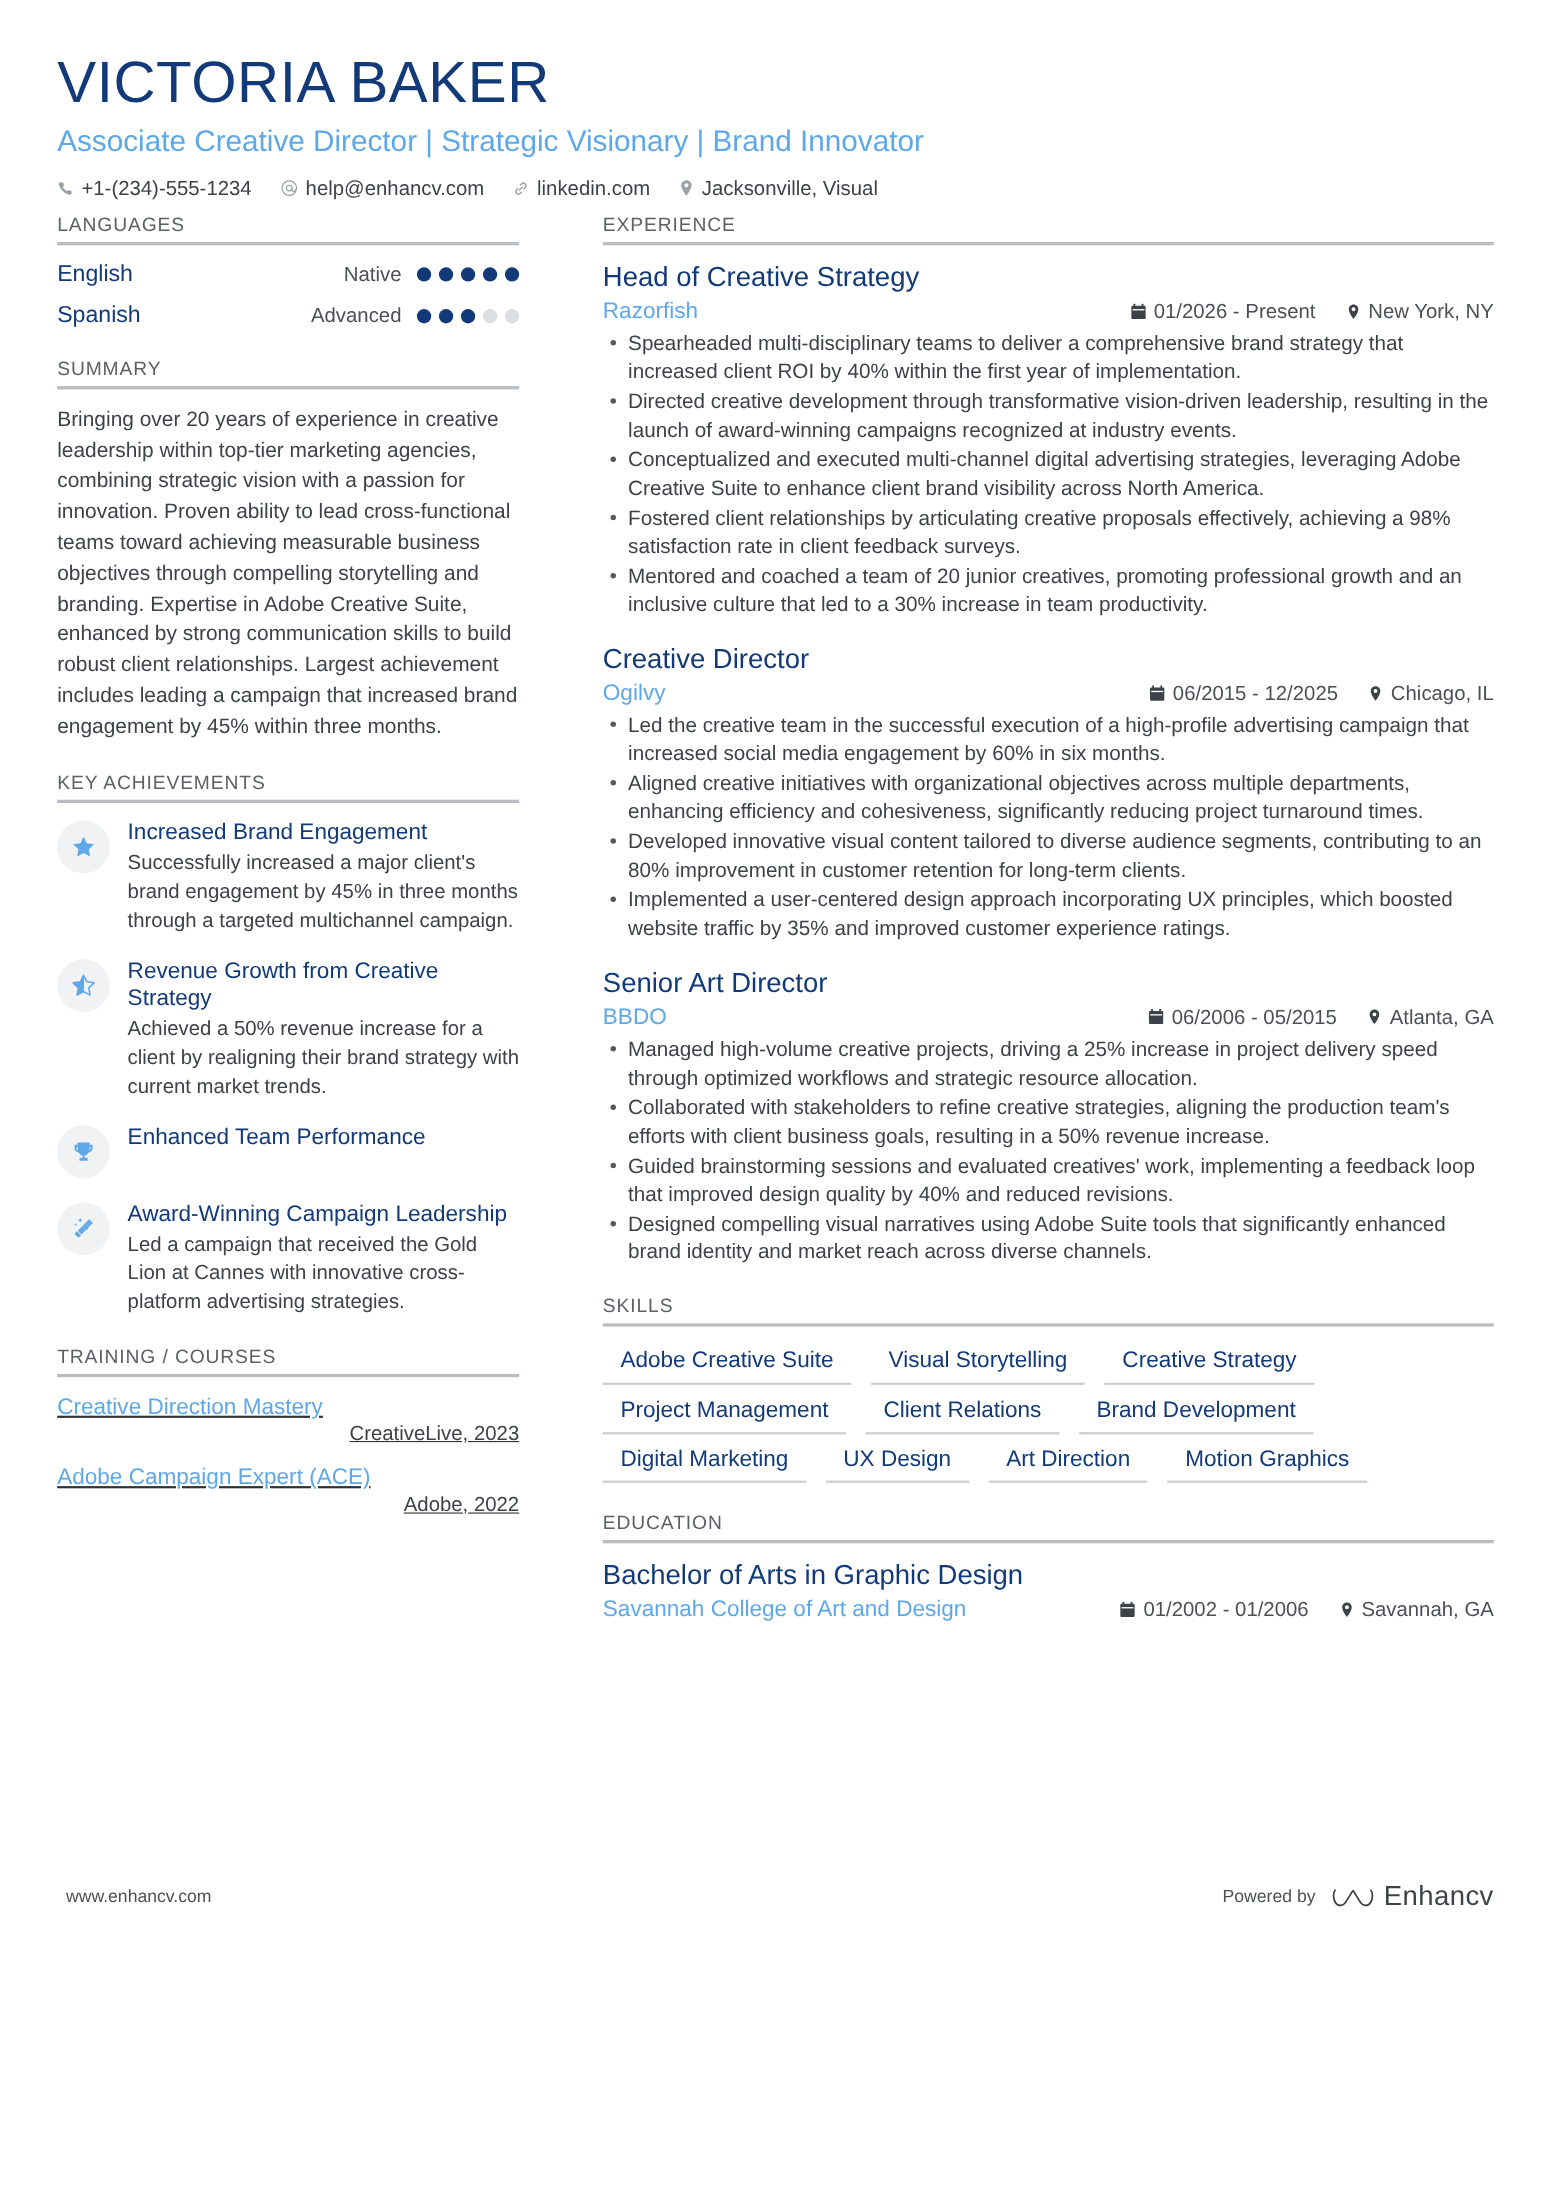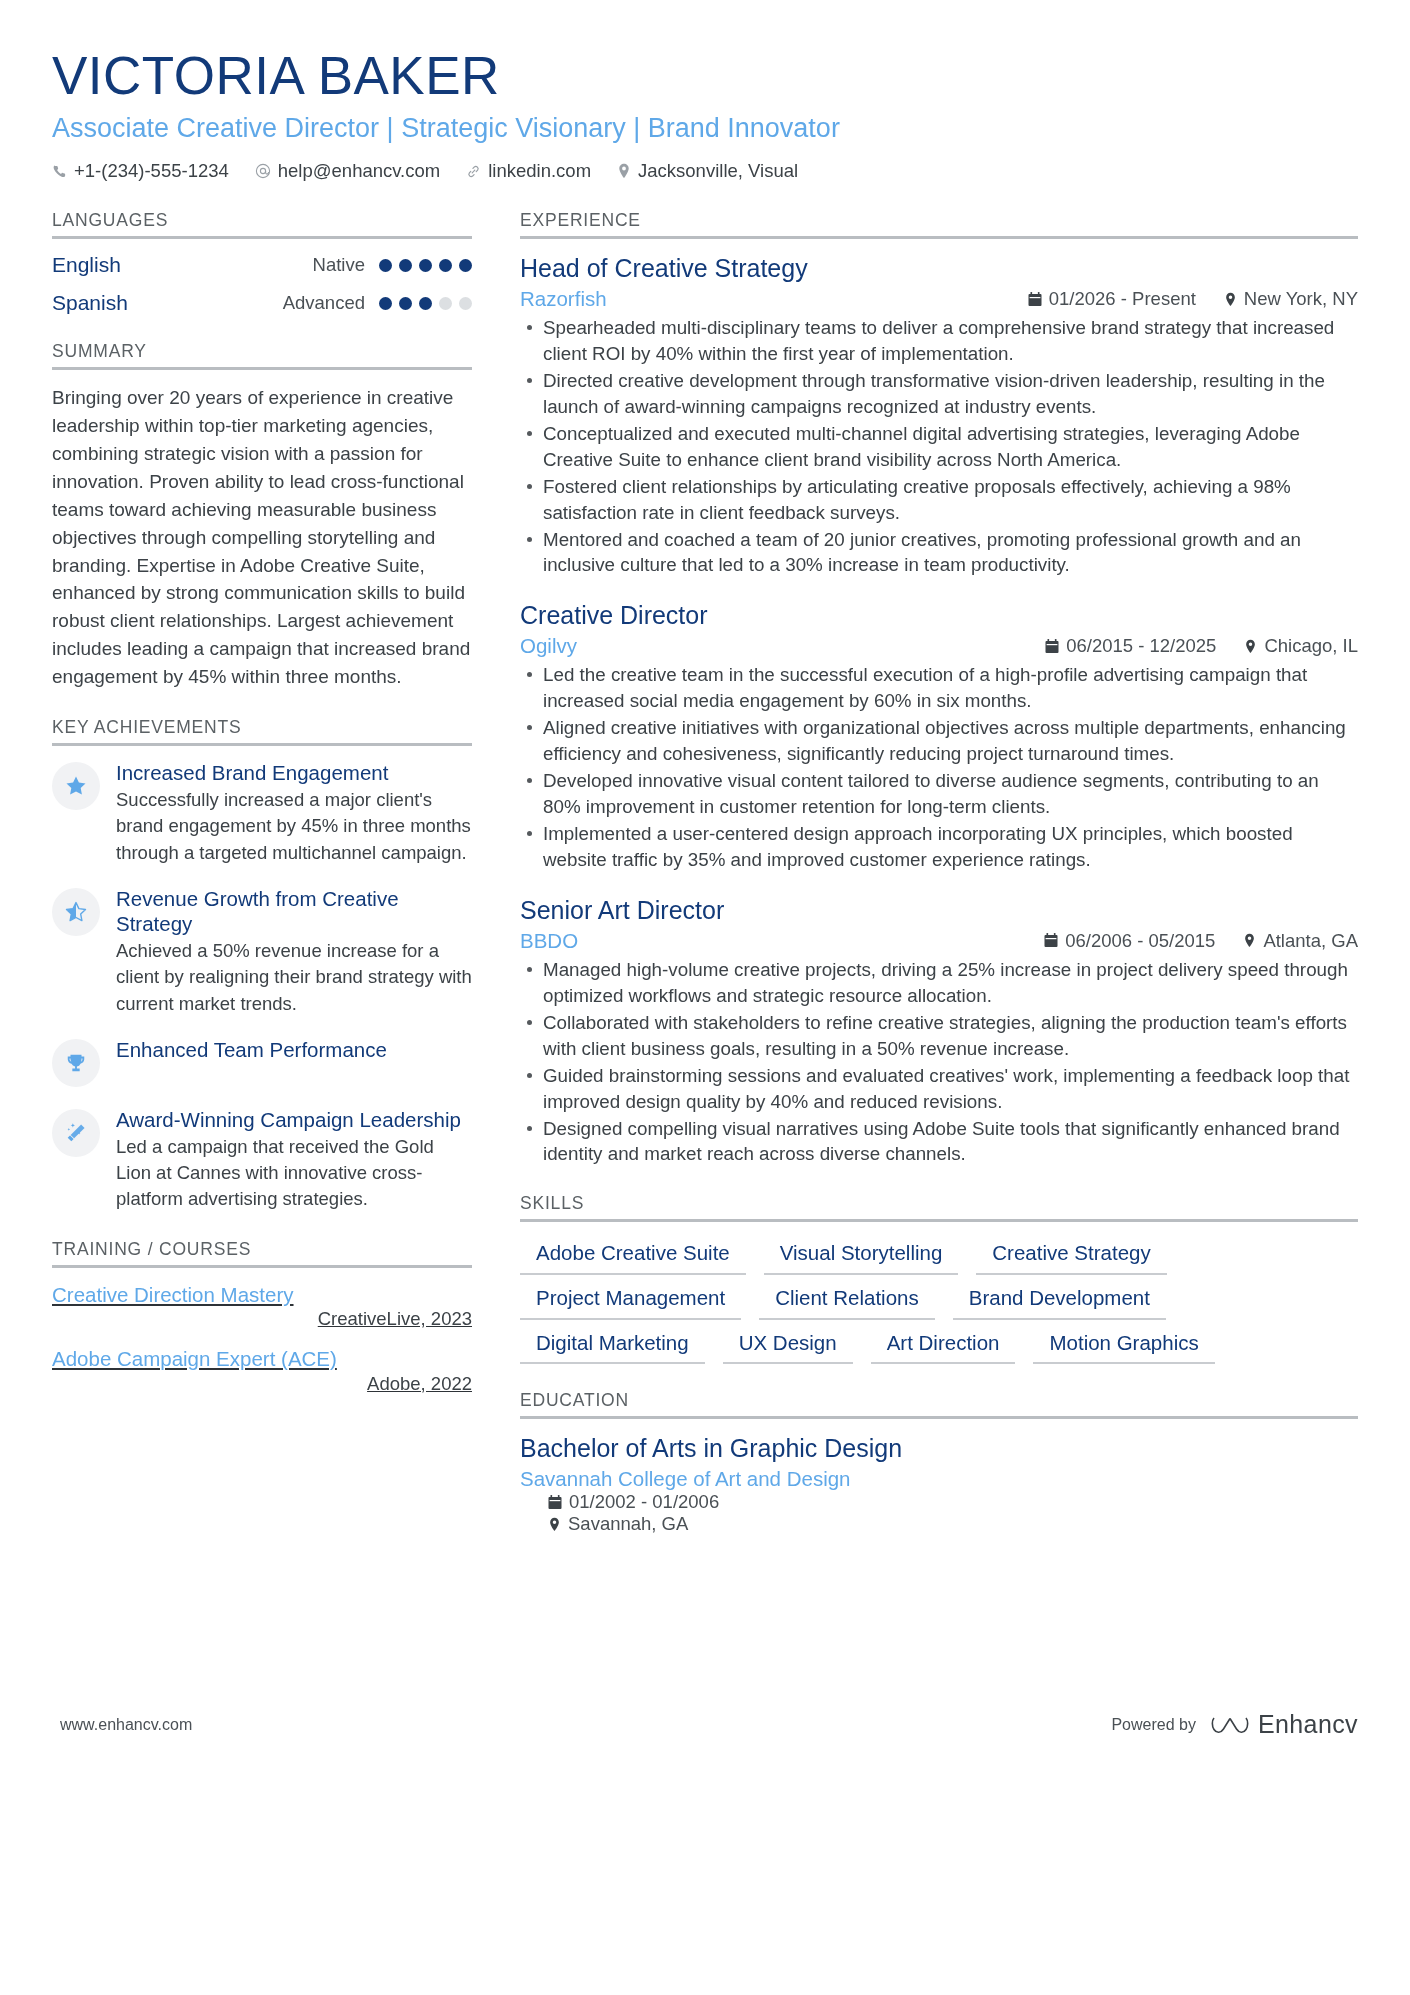--- a/index.html
+++ b/index.html
@@ -41,24 +41,24 @@
     gap: 26px;
     font-size: 18.5px;
     color: #3c4247;
   }
   .contact-item { display: flex; align-items: center; gap: 7px; white-space: nowrap; }
   .contact-item .ci { color: #9aa0a6; display: inline-flex; align-items: center; }
   .contact-item svg { display: block; }
 
   
   .columns {
-    margin-top: 28px;
+    margin-top: 12px;
     display: flex;
     align-items: flex-start;
-    gap: 48px;
+    gap: 76px;
   }
   .col-left  { width: 420px; flex: 0 0 420px; }
   .col-right { flex: 1 1 auto; min-width: 0; }
 
   
   .sec-title {
     font-size: 17.5px;
     letter-spacing: 0.8px;
     color: #5b6165;
     text-transform: uppercase;
@@ -184,21 +184,21 @@
   .skill {
     font-size: 20.5px;
     color: #123a79;
     padding: 4px 16px 7px 16px;
     border-bottom: 2px solid #c9ccd0;
     line-height: 1.25;
   }
 
   
   .edu-title { font-size: 25px; color: #123a79; line-height: 1.2; margin-bottom: 4px; }
-  .edu-meta { display: flex; align-items: flex-start; flex-direction: column; }
+  .edu-meta { display: flex; align-items: center; }
   .edu-school { font-size: 20.5px; color: #5fa8e8; flex: 1 1 auto; }
 
   
   .footer {
     position: absolute;
     left: 60px; right: 52px; bottom: 44px;
     display: flex;
     align-items: center;
     justify-content: space-between;
     font-size: 16px;

